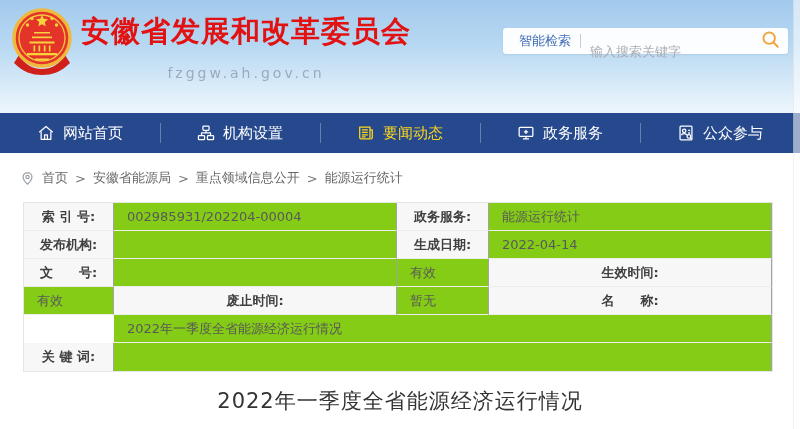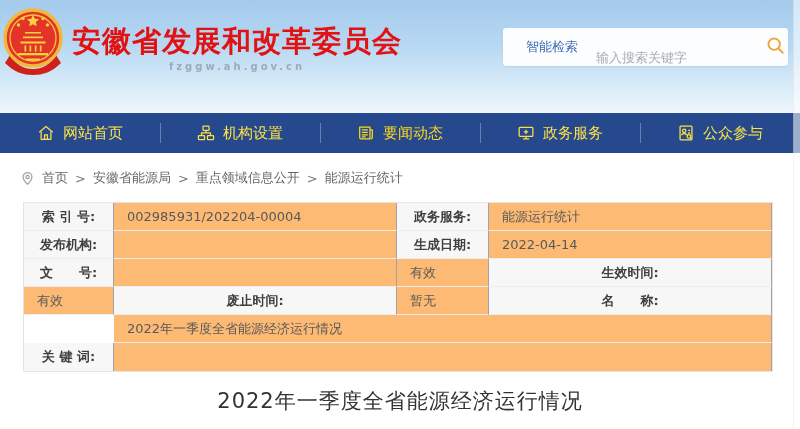--- a/index.html
+++ b/index.html
@@ -2,60 +2,60 @@
 <html><head>
 <meta charset="utf-8">
 <style>
   * { margin:0; padding:0; box-sizing:border-box; }
   html,body { width:800px; height:429px; overflow:hidden; background:#fff;
               font-family:"DejaVu Sans","Liberation Sans",sans-serif; }
 
   
   .header { position:relative; width:800px; height:113px;
             background:linear-gradient(180deg,#a3caec 0%,#b7d8f2 40%,#dcedf9 80%,#eef6fc 100%); }
-  .logo-area { position:absolute; left:2px; top:5px; display:flex; align-items:center; cursor:pointer; }
+  .logo-area { position:absolute; left:11px; top:5px; display:flex; align-items:flex-end; cursor:pointer; }
   .emblem { flex:0 0 auto; }
   .site-text { margin-left:8px; padding-top:10px; text-align:center; }
   .site-name { color:#e21212; font-size:29px; font-weight:bold; letter-spacing:1px; line-height:32px; white-space:nowrap; }
-  .site-url  { margin-top:4px; color:#9aabbe; font-size:10px; font-weight:700; letter-spacing:3px; }
-
-  .search-box { position:absolute; left:503px; top:28px; width:285px; height:38px;
+  .site-url  { margin-top:18px; color:#9aabbe; font-size:14px; font-weight:400; letter-spacing:3px; }
+
+  .search-box { position:absolute; left:503px; top:28px; width:285px; height:26px;
                 background:#fcfdfe; border-radius:3px; display:flex; align-items:center;
-                padding:0 8px 0 23px; box-shadow:0 1px 2px rgba(60,100,150,.12); }
+                padding:0 8px 0 16px; box-shadow:0 1px 2px rgba(60,100,150,.12); }
   .smart-label { color:#3e6cb5; font-size:13px; white-space:nowrap; cursor:pointer; }
   .search-divider { width:1px; height:14px; background:#c9cdd2; margin:0 9px; }
   .search-input { flex:1; border:none; outline:none; background:transparent; font-size:13px; color:#333;
                   font-family:"DejaVu Sans","Liberation Sans",sans-serif;margin-top:21px; }
   .search-input::placeholder { color:#a9adb3; }
   .search-btn { background:none; border:none; cursor:pointer; display:flex; align-items:center; padding:0; }
 
   
   .nav { width:800px; height:40px; background:#26498e; display:flex; }
   .nav-item { flex:1; display:flex; align-items:center; justify-content:center; gap:8px;
-              color:#fde047; font-size:15px; position:relative; cursor:pointer; white-space:nowrap; }
+              color:#ffffff; font-size:15px; position:relative; cursor:pointer; white-space:nowrap; }
   .nav-item + .nav-item::before { content:""; position:absolute; left:0; top:10px; height:20px; width:1px;
               background:rgba(255,255,255,.3); }
   .nav-item.active { color:#ffd817; }
   .nav-item svg { display:block; }
 
   
   .breadcrumb { margin:16px 0 0 20px; display:flex; align-items:center; color:#666; font-size:13px; }
   .breadcrumb .sep { margin:0 7px; color:#777; }
   .crumb { cursor:pointer;text-align:center; }
   .pin { margin-right:7px; display:flex; align-items:center; }
 
   
   .info-grid { margin:15px 0 0 23px; width:750px; display:grid;
                grid-template-columns:90px 1fr 92px 1fr;
                border:1px solid #e5e5e5; font-size:13px; }
   .cell { height:28px; display:flex; align-items:center;
           border-bottom:1px solid #ededed; border-right:1px solid #a3a3a3; }
   .cell.last-row { border-bottom:none; }
   .lbl { background:#f7f7f7; justify-content:center; color:#3f3f3f; font-weight:bold; white-space:pre; }
-  .val { background:#fdba74; padding-left:13px; color:#595959; }
+  .val { background:#84cc16; padding-left:13px; color:#595959; }
   .span3 { grid-column:2 / 5; }
 
   
   .article-title { margin-top:15px; text-align:center; font-size:21px; color:#333;
                    font-weight:500; letter-spacing:1px; }
 
   
   .scrollbar { position:fixed; right:0; top:0; width:7px; height:429px;
                background:rgba(255,255,255,.55); border-left:1px solid rgba(0,0,0,.05); }
 </style>

